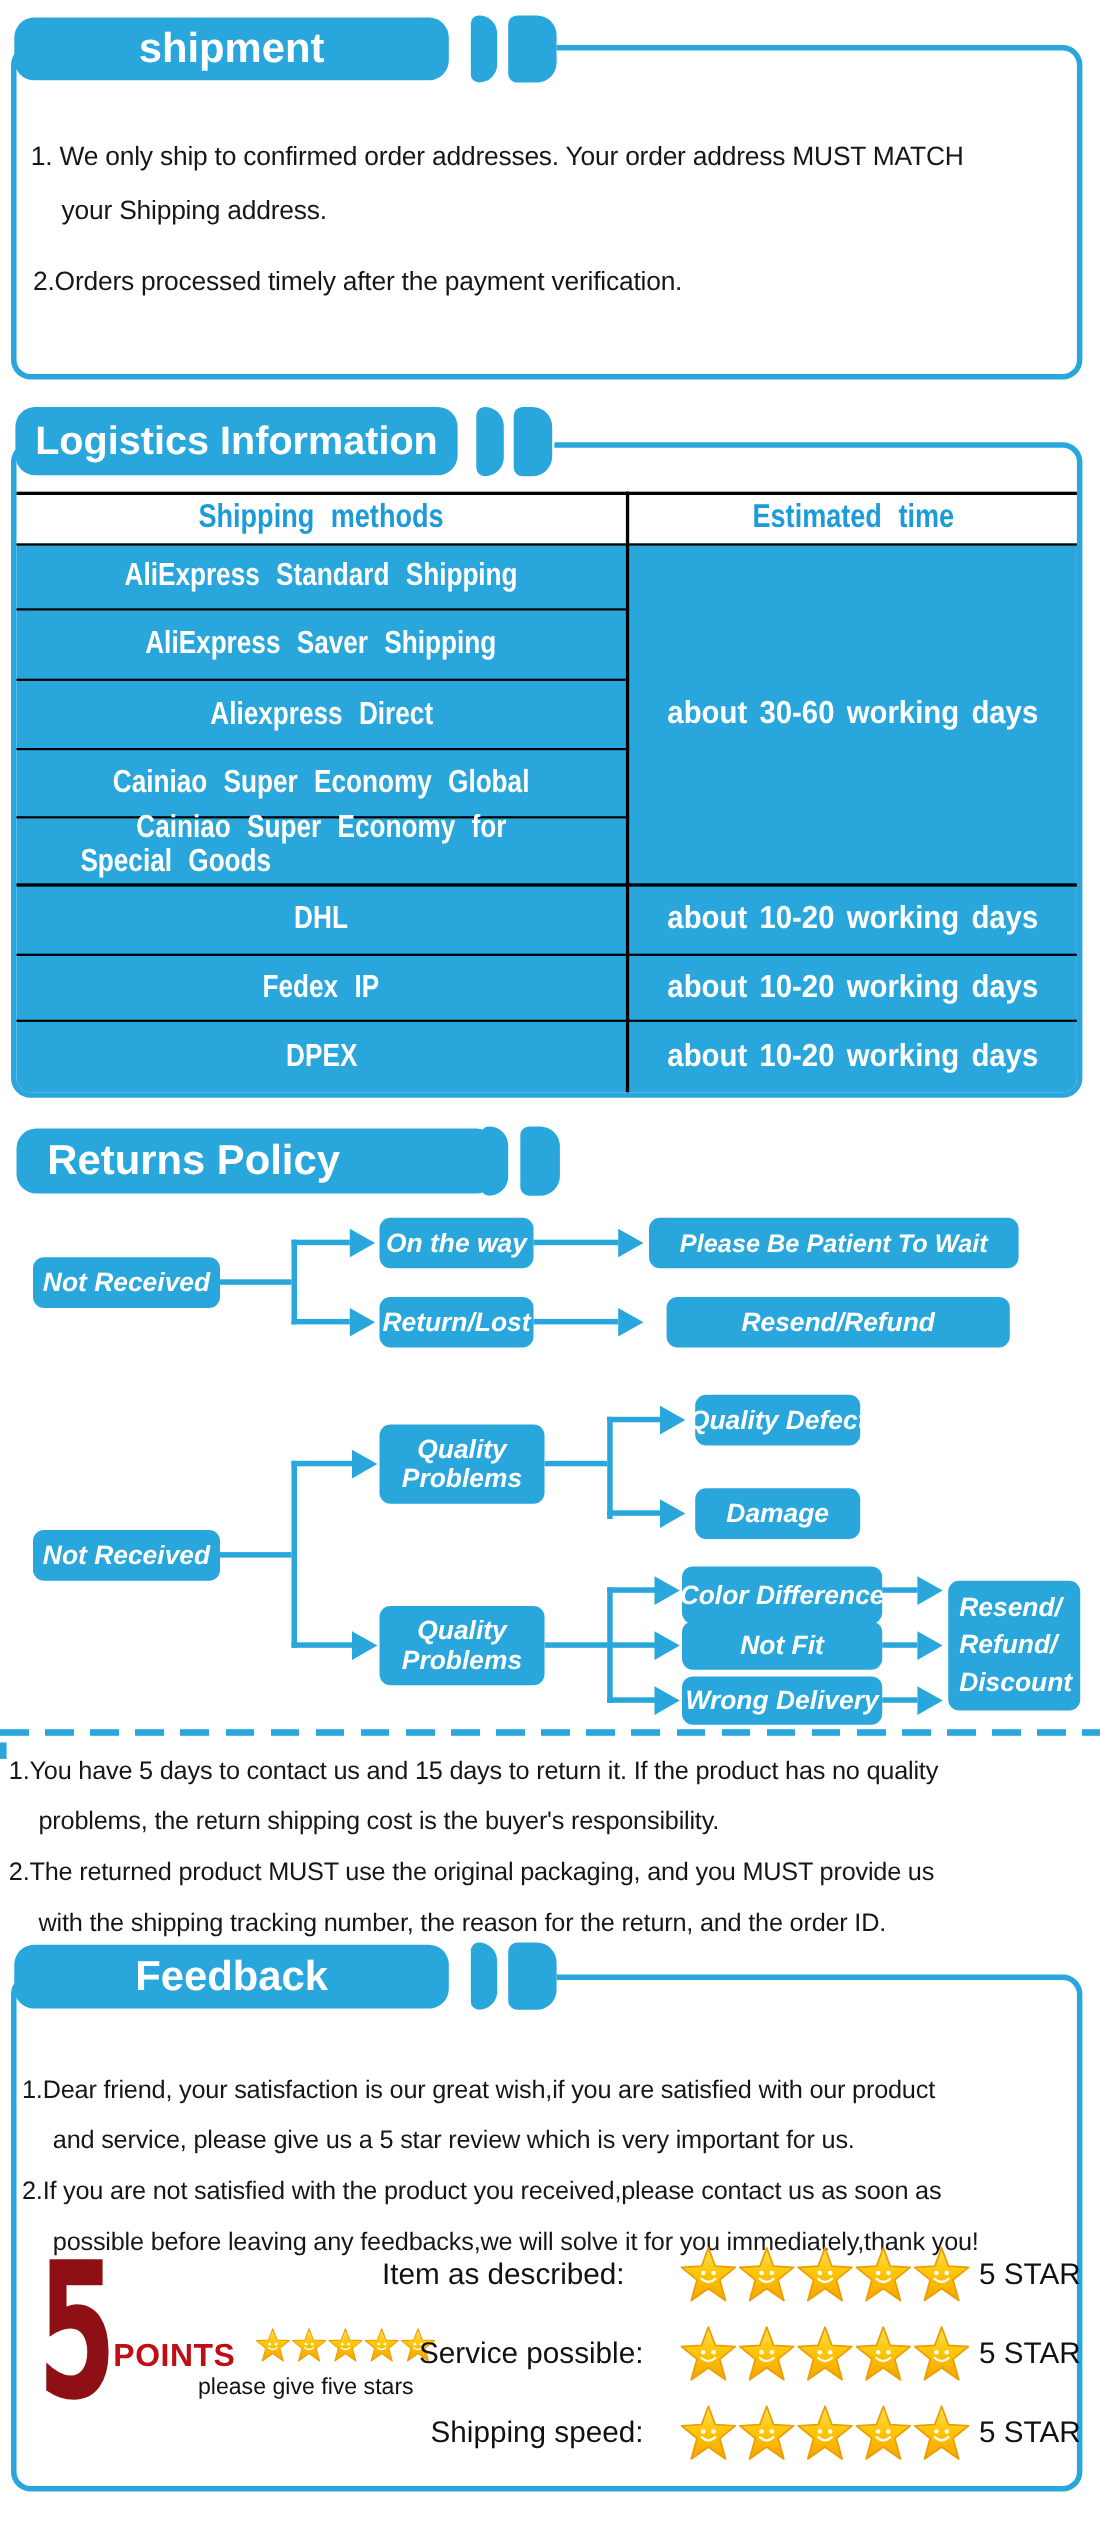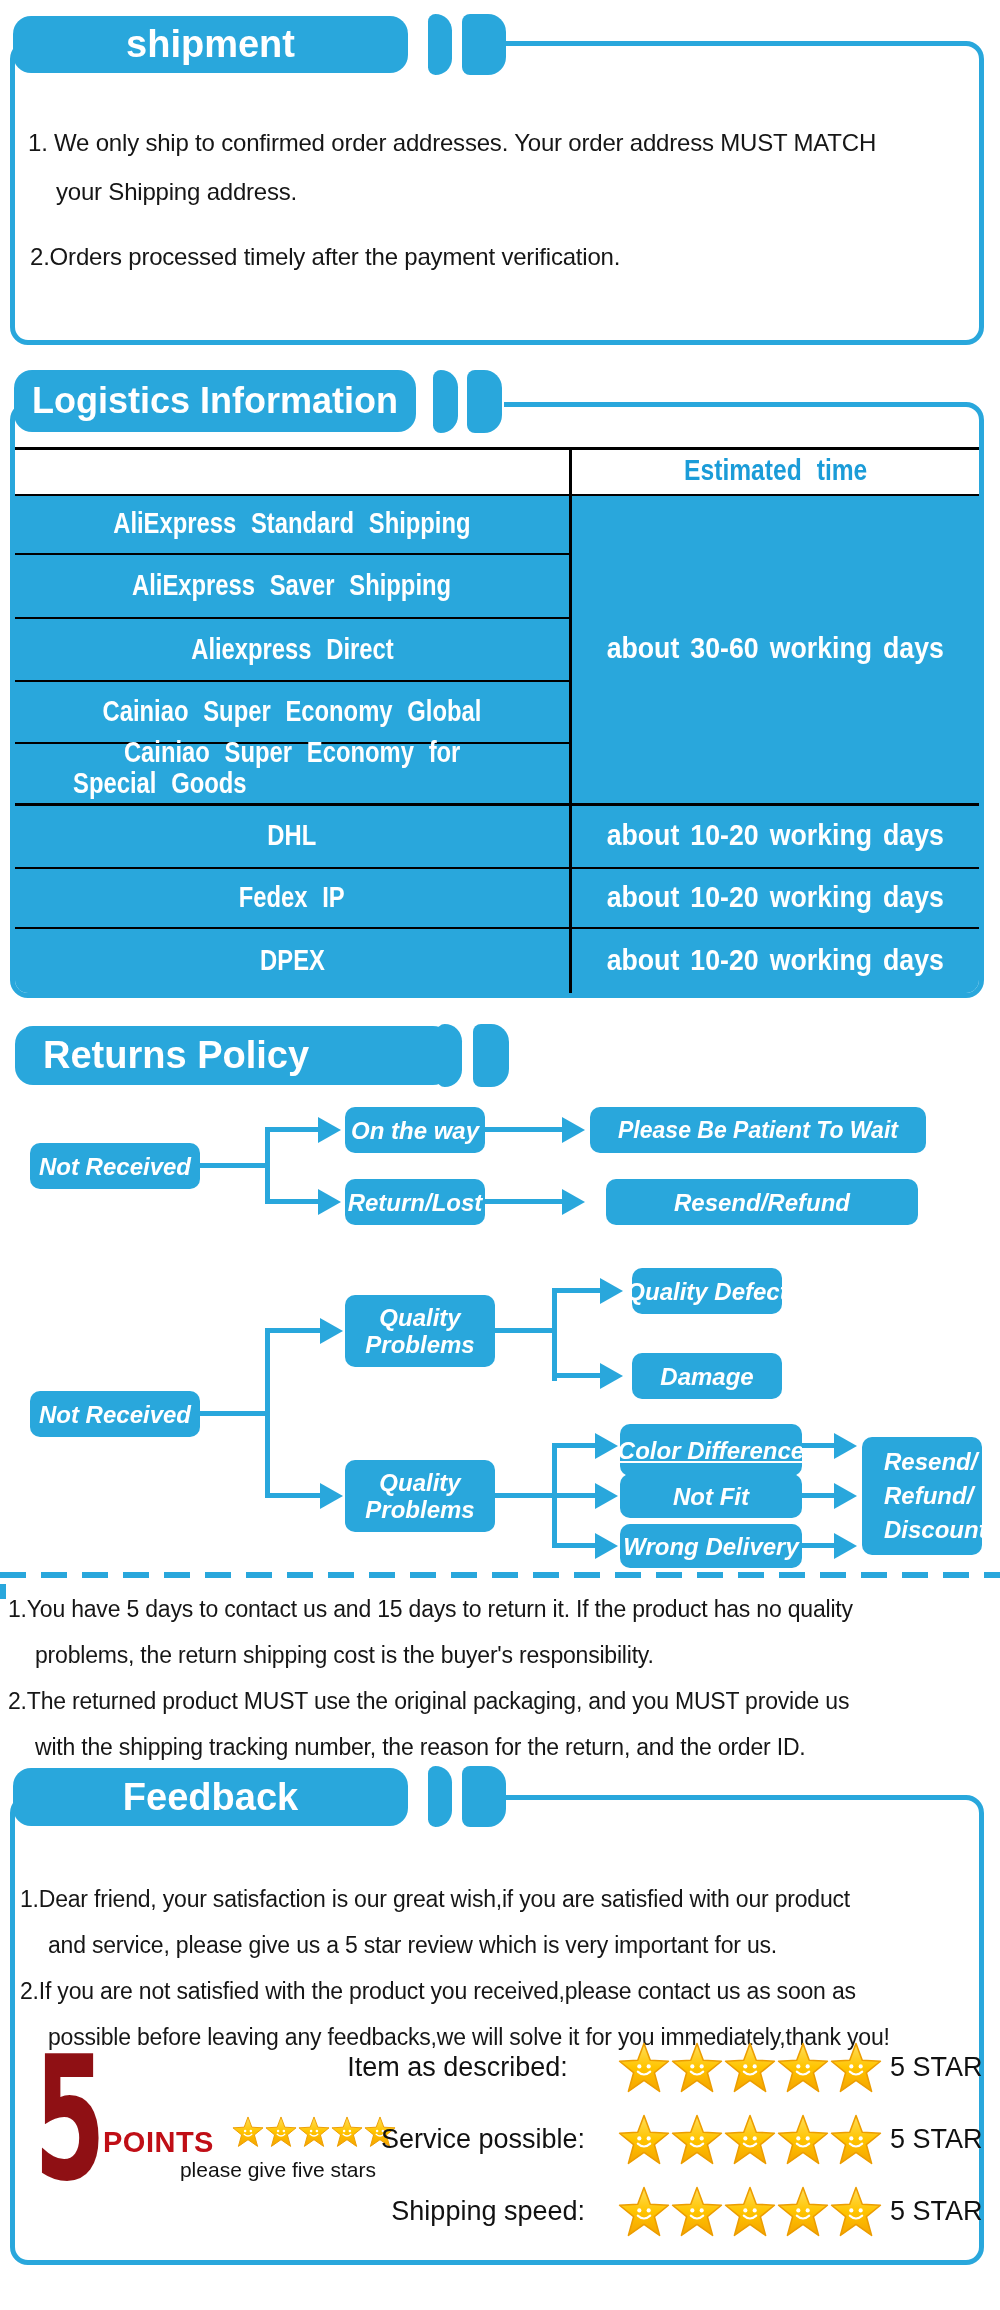--- a/index.html
+++ b/index.html
@@ -98,20 +98,21 @@
   <div class="abs ln" style="left:15px;top:494px;width:964px;height:2px;"></div>
   <div class="abs ln" style="left:15px;top:553px;width:554px;height:2px;"></div>
   <div class="abs ln" style="left:15px;top:617px;width:554px;height:2px;"></div>
   <div class="abs ln" style="left:15px;top:680px;width:554px;height:2px;"></div>
   <div class="abs ln" style="left:15px;top:742px;width:554px;height:2px;"></div>
   <div class="abs ln" style="left:15px;top:803px;width:964px;height:3px;"></div>
   <div class="abs ln" style="left:15px;top:867px;width:964px;height:2px;"></div>
   <div class="abs ln" style="left:15px;top:927px;width:964px;height:2px;"></div>
   <div class="abs ln" style="left:569px;top:447px;width:3px;height:546px;"></div>
 
+  <div class="abs tc hdr" style="left:15px;top:452px;width:554px;"><span class="cx">Shipping methods</span></div>
   <div class="abs tc hdr" style="left:572px;top:452px;width:407px;"><span class="cx">Estimated time</span></div>
 
   <div class="abs tc" style="left:15px;top:505px;width:554px;"><span class="cx">AliExpress Standard Shipping</span></div>
   <div class="abs tc" style="left:15px;top:567px;width:554px;"><span class="cx">AliExpress Saver Shipping</span></div>
   <div class="abs tc" style="left:15px;top:631px;width:554px;"><span class="cx">Aliexpress Direct</span></div>
   <div class="abs tc" style="left:15px;top:693px;width:554px;"><span class="cx">Cainiao Super Economy Global</span></div>
   <div class="abs tc two" style="left:15px;top:737px;width:554px;">
     <span class="cx"><span>Cainiao Super Economy for</span><br><span style="display:inline-block;transform:translateX(-62px);">Special Goods</span></span>
   </div>
   <div class="abs tc" style="left:572px;top:630px;width:407px;"><span class="cx92">about 30-60 working days</span></div>
@@ -161,33 +162,33 @@
     </div>
   <div class="abs fb wrap" style="left:345px;top:1295px;width:150px;height:72px;">
     <span><span>Quality</span><br><span>Problems</span></span>
   </div>
   <div class="abs fb" style="left:632px;top:1353px;width:150px;height:46px;">
       <span>Damage</span>
     </div>
   <div class="abs fb" style="left:30px;top:1391px;width:170px;height:46px;">
       <span>Not Received</span>
     </div>
-  <div class="abs fb" style="left:620px;top:1424px;width:182px;height:52px;text-decoration:underline;">
+  <div class="abs fb" style="left:620px;top:1424px;width:182px;height:52px;">
       <span>Color Difference</span>
     </div>
   <div class="abs fb wrap" style="left:345px;top:1460px;width:150px;height:72px;">
     <span><span>Quality</span><br><span>Problems</span></span>
   </div>
   <div class="abs fb" style="left:620px;top:1474px;width:182px;height:44px;">
       <span>Not Fit</span>
     </div>
   <div class="abs fb" style="left:620px;top:1524px;width:182px;height:44px;">
       <span>Wrong Delivery</span>
     </div>
-  <div class="abs fb wrap" style="left:862px;top:1437px;width:120px;height:118px;line-height:34px;justify-content:flex-start;padding-left:22px;text-align:left;">
+  <div class="abs fb wrap" style="left:862px;top:1437px;width:120px;height:118px;line-height:34px;justify-content:flex-start;padding-left:10px;text-align:left;">
     <span><span>Resend/</span><br><span>Refund/</span><br><span>Discount</span></span>
   </div>
 
   <div class="abs cl" style="left:200px;top:1411px;width:65px;"></div>
   <div class="abs cv" style="left:265px;top:1328px;height:170px;"></div>
   <div class="abs cl" style="left:265px;top:1328px;width:55px;"></div>
   <div class="abs ar" style="left:320px;top:1318px;"></div>
   <div class="abs cl" style="left:265px;top:1493px;width:55px;"></div>
   <div class="abs ar" style="left:320px;top:1483px;"></div>
 

